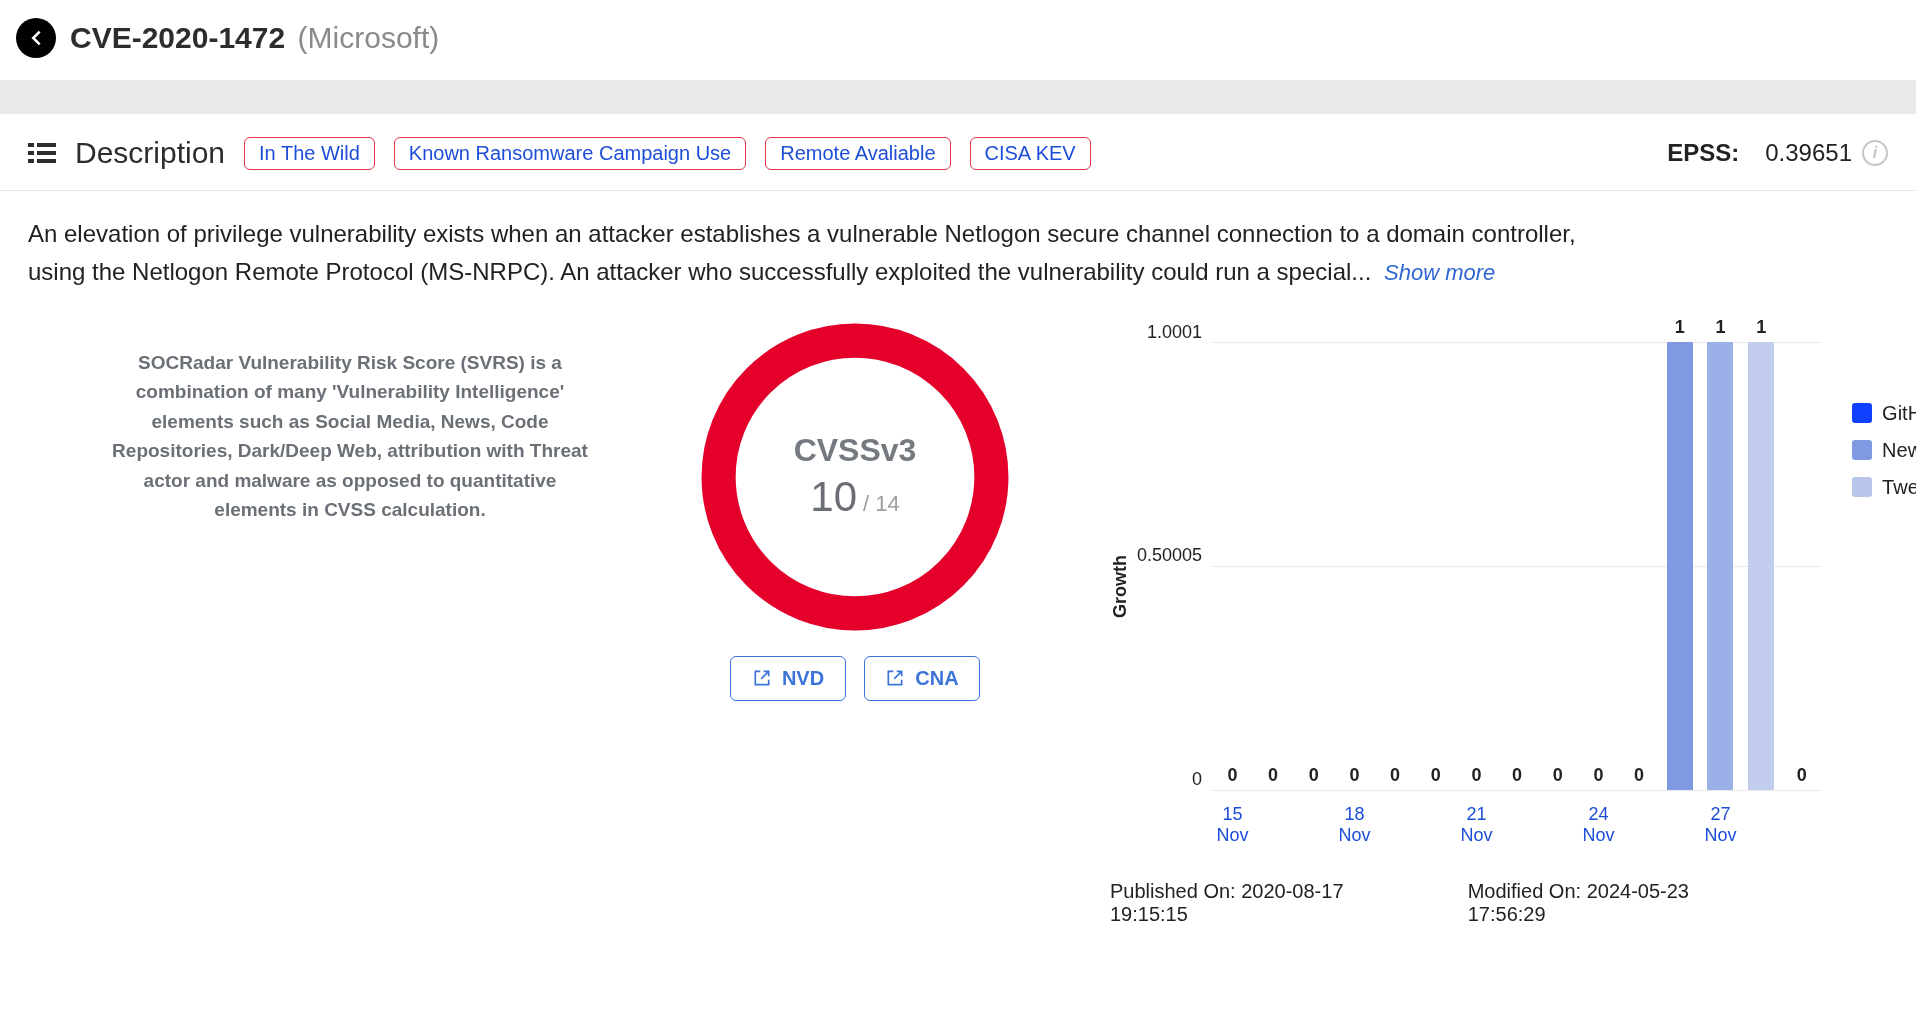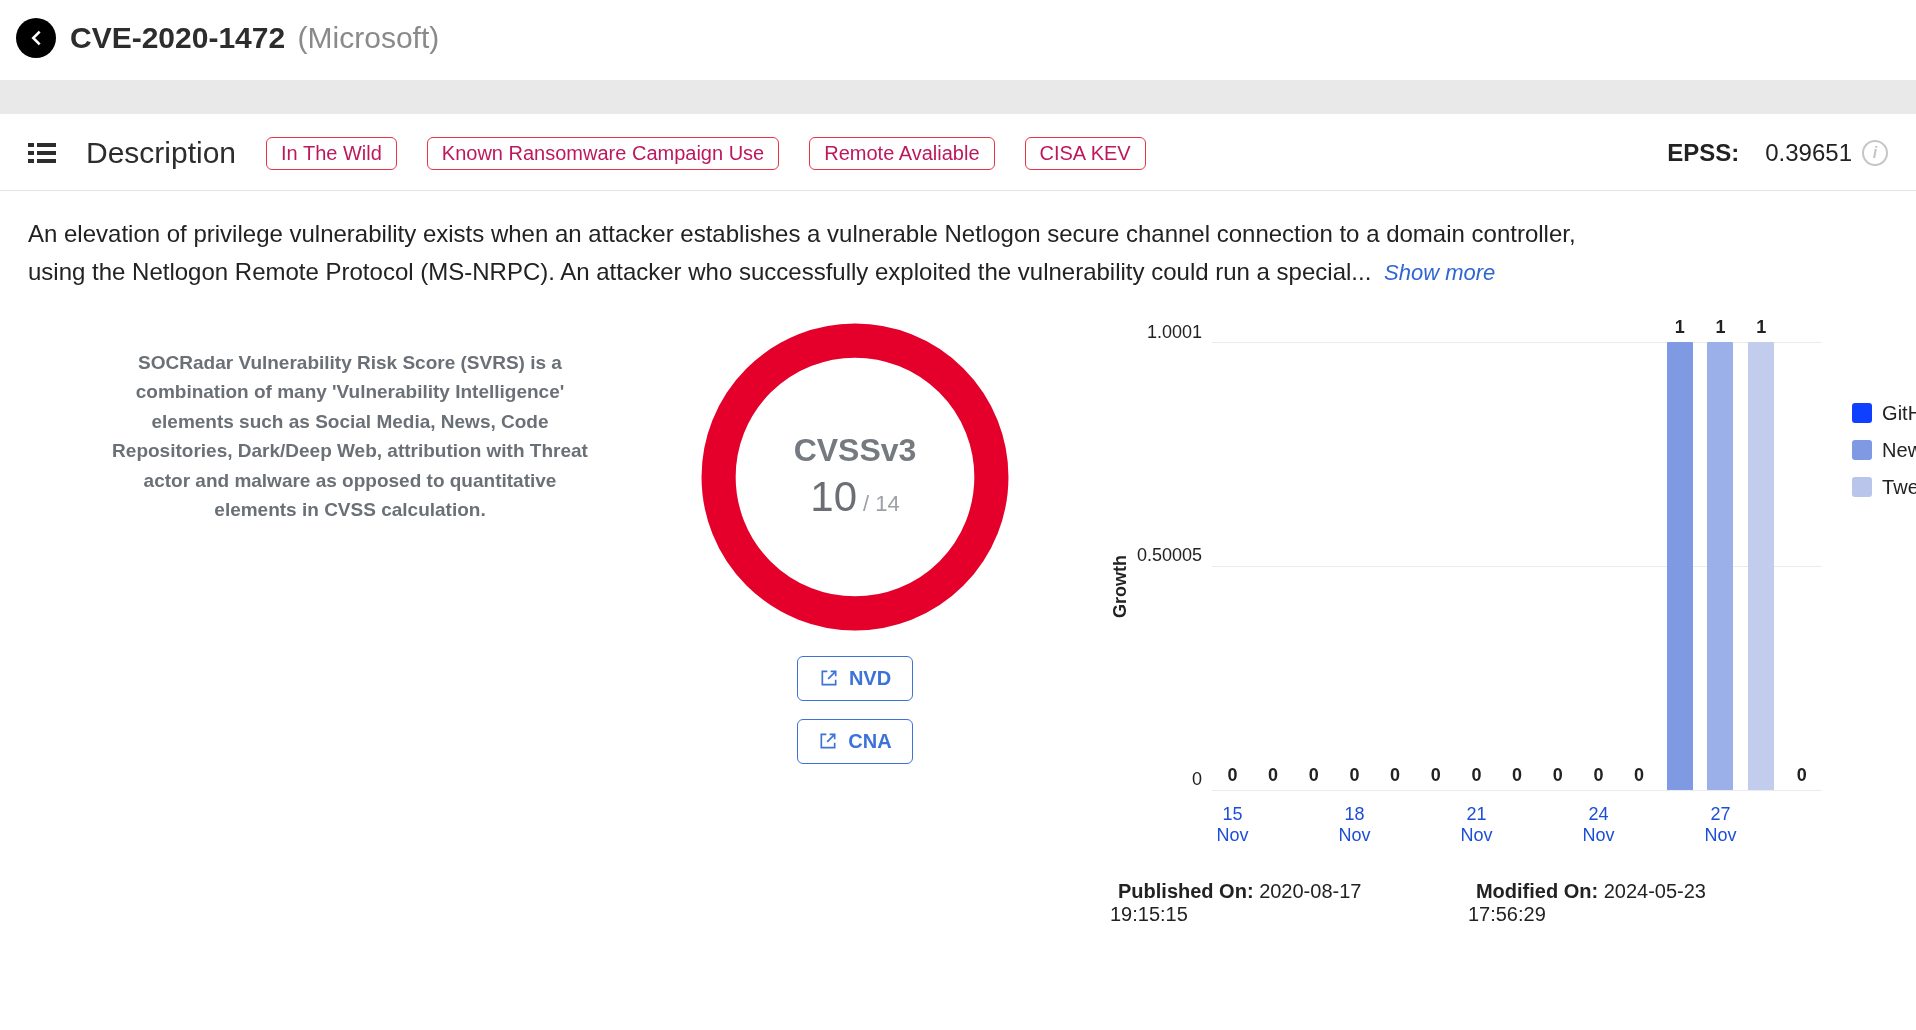--- a/index.html
+++ b/index.html
@@ -39,29 +39,29 @@
     background: #e9e9e9;
   }
   .desc-row {
     display: flex;
     align-items: center;
     justify-content: space-between;
     padding: 22px 28px 20px 28px;
     border-bottom: 1px solid #e5e5e5;
   }
   .desc-left {
-    display: flex; align-items: center; gap: 30px;
+    display: flex; align-items: center; gap: 19px;
   }
   .desc-icon { width: 28px; height: 24px; }
   .desc-label {
     font-size: 30px; font-weight: 500; color: #2d2d2d;
   }
   .tag {
     border: 1px solid #e73446;
-    color: #be185d;
+    color: #1d4ed8;
     background: #fff;
     font-size: 20px;
     padding: 4px 14px;
     border-radius: 6px;
   }
   .epss-wrap {
     display: flex; align-items: center; gap: 10px;
     font-size: 24px; font-weight: 600;
   }
   .epss-wrap .epss-label { font-weight: 700; }
@@ -113,21 +113,21 @@
   .svrs-caption {
     width: 500px;
     margin-top: 26px;
     text-align: center;
     font-size: 19px;
     color: #6b7077;
     font-weight: 600;
     line-height: 1.55;
   }
   .link-buttons {
-    display: flex; flex-direction: column; gap: 18px; margin-top: 24px;
+    display: flex; flex-direction: row; gap: 18px; margin-top: 24px;
   }
   .link-btn {
     width: 116px;
     border: 1px solid #3b73d8;
     border-radius: 6px;
     padding: 10px 0;
     display: flex; align-items: center; justify-content: center; gap: 10px;
     color: #3b73d8;
     font-size: 20px; font-weight: 600;
     cursor: pointer;
@@ -194,21 +194,21 @@
     margin-top: 80px;
     display: flex; flex-direction: column; gap: 14px;
   }
   .legend-item { display:flex; align-items:center; gap:10px; font-size: 20px;}
   .legend-swatch { width: 20px; height: 20px; border-radius: 3px; }
   .meta-row {
     display: flex; gap: 48px; justify-content: flex-end;
     padding: 28px 180px 10px 0;
     font-size: 20px;
   }
-  .meta-row .lbl { font-weight: 700; margin-left: 8px; }
+  .meta-row .lbl { font-weight: 400; }
 </style>
 </head>
 <body>
 
 <div class="header-bar">
   <div class="back-button">
     <svg viewBox="0 0 24 24">
         <path d="M15 4l-8 8 8 8 2-2-6-6 6-6z"></path>
       </svg>
   </div>

